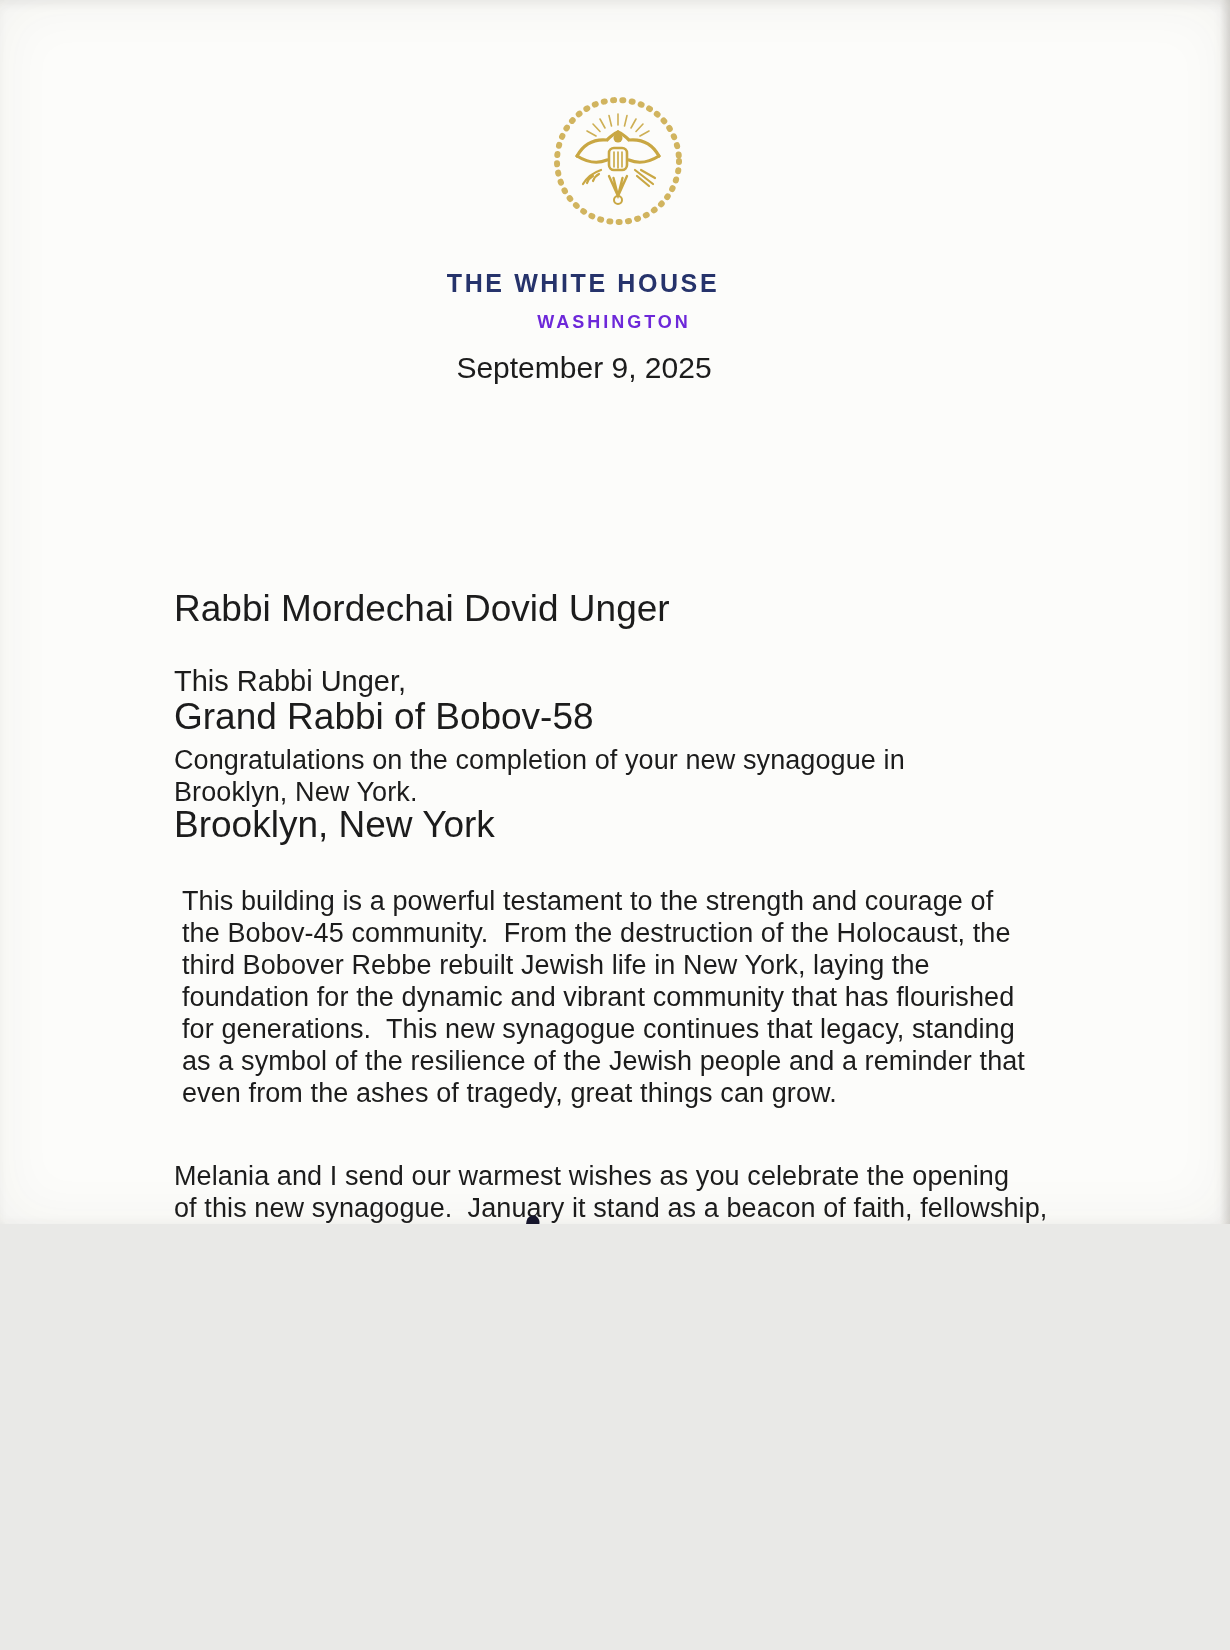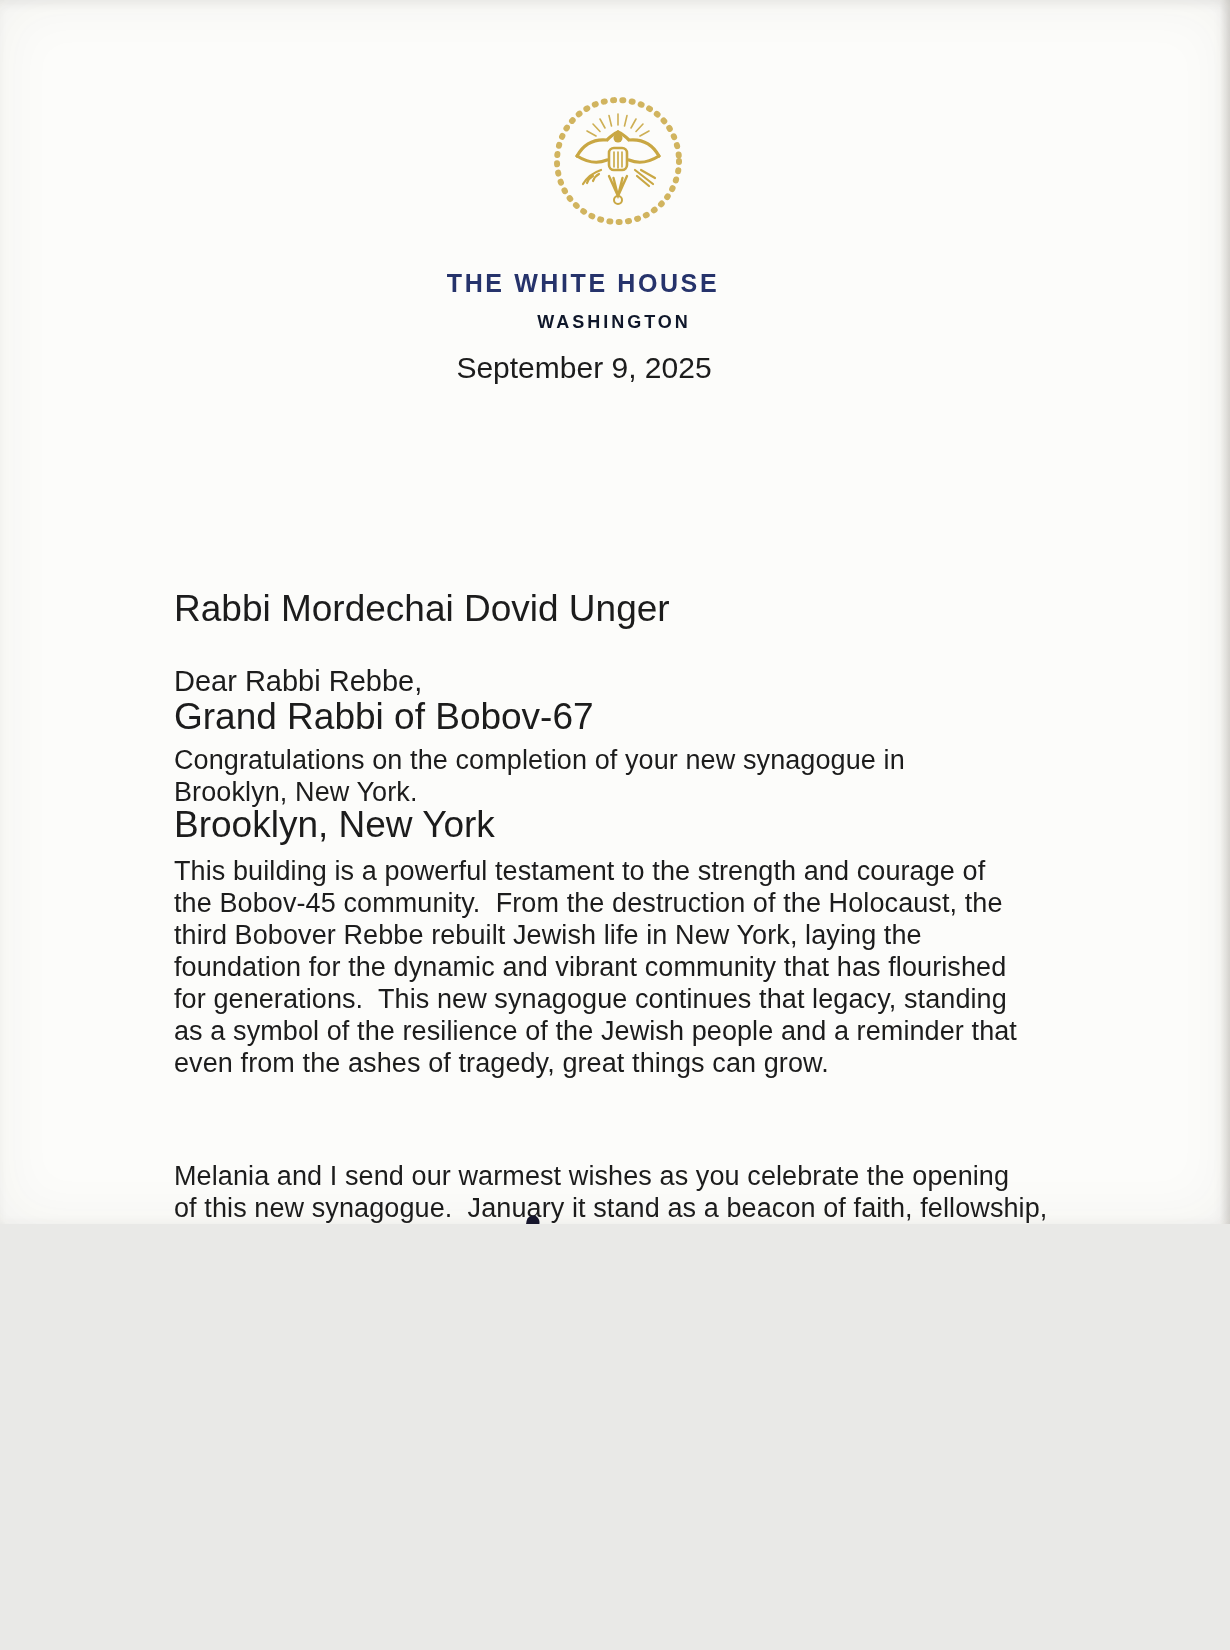--- a/index.html
+++ b/index.html
@@ -17,21 +17,21 @@
   .org{
     position:absolute;left:0;right:0;top:269px;
     text-align:center;transform:translateX(-32px);
     font-size:25px;font-weight:700;letter-spacing:2.6px;
     color:#26336b;
   }
   .loc{
     position:absolute;left:0;right:0;top:312px;
     text-align:center;transform:translateX(-1px);
     font-size:18px;font-weight:700;letter-spacing:3px;
-    color:#0f172a;
+    color:#6d28d9;
   }
   .date{
     position:absolute;left:0;right:0;top:351px;
     text-align:center;transform:translateX(-31px);
     font-size:30px;color:#1c1c1c;
   }
   .recipient{
     position:absolute;left:174px;top:519px;
     font-size:37px;line-height:36px;white-space:pre-wrap;
   }
@@ -39,21 +39,21 @@
     position:absolute;left:174px;top:662px;
     font-size:29px;line-height:38px;
   }
   .para{
     position:absolute;left:174px;width:900px;
     font-size:27px;line-height:32px;
     white-space:pre-wrap;
     letter-spacing:.1px;
   }
   .p1{top:744px;}
-  .p2{top:855px;}
+  .p2{top:885px;margin-left:8px;}
   .p3{top:1160px;}
   .valediction{
     position:absolute;left:525px;top:1326px;
     font-size:29px;line-height:38px;
   }
   .signature{position:absolute;left:455px;top:1195px;width:570px;height:455px;}
   .scan-edge{
     position:absolute;left:0;top:1633px;width:378px;height:17px;
     background:linear-gradient(97deg,#221a10 0%,#4d3f2d 45%,#7a6a52 75%,rgba(122,106,82,0) 100%);
     clip-path:polygon(0 8%,45% 45%,100% 88%,100% 100%,0 100%);
@@ -109,25 +109,25 @@
       </g>
     </svg>
   </div>
 
   <div class="org">THE WHITE HOUSE</div>
   <div class="loc">WASHINGTON</div>
   <div class="date">September 9, 2025</div>
 
   <div class="recipient">
     <div>Rabbi Mordechai Dovid Unger</div>
-    <div>Grand Rabbi of Bobov-67</div>
+    <div>Grand Rabbi of Bobov-58</div>
     <div>Brooklyn, New York</div>
   </div>
 
-  <div class="salutation">Dear Rabbi Rebbe,</div>
+  <div class="salutation">This Rabbi Unger,</div>
 
   <div class="para p1">Congratulations on the completion of your new synagogue in
 Brooklyn, New York.</div>
   <div class="para p2">This building is a powerful testament to the strength and courage of
 the Bobov-45 community.  From the destruction of the Holocaust, the
 third Bobover Rebbe rebuilt Jewish life in New York, laying the
 foundation for the dynamic and vibrant community that has flourished
 for generations.  This new synagogue continues that legacy, standing
 as a symbol of the resilience of the Jewish people and a reminder that
 even from the ashes of tragedy, great things can grow.</div>

